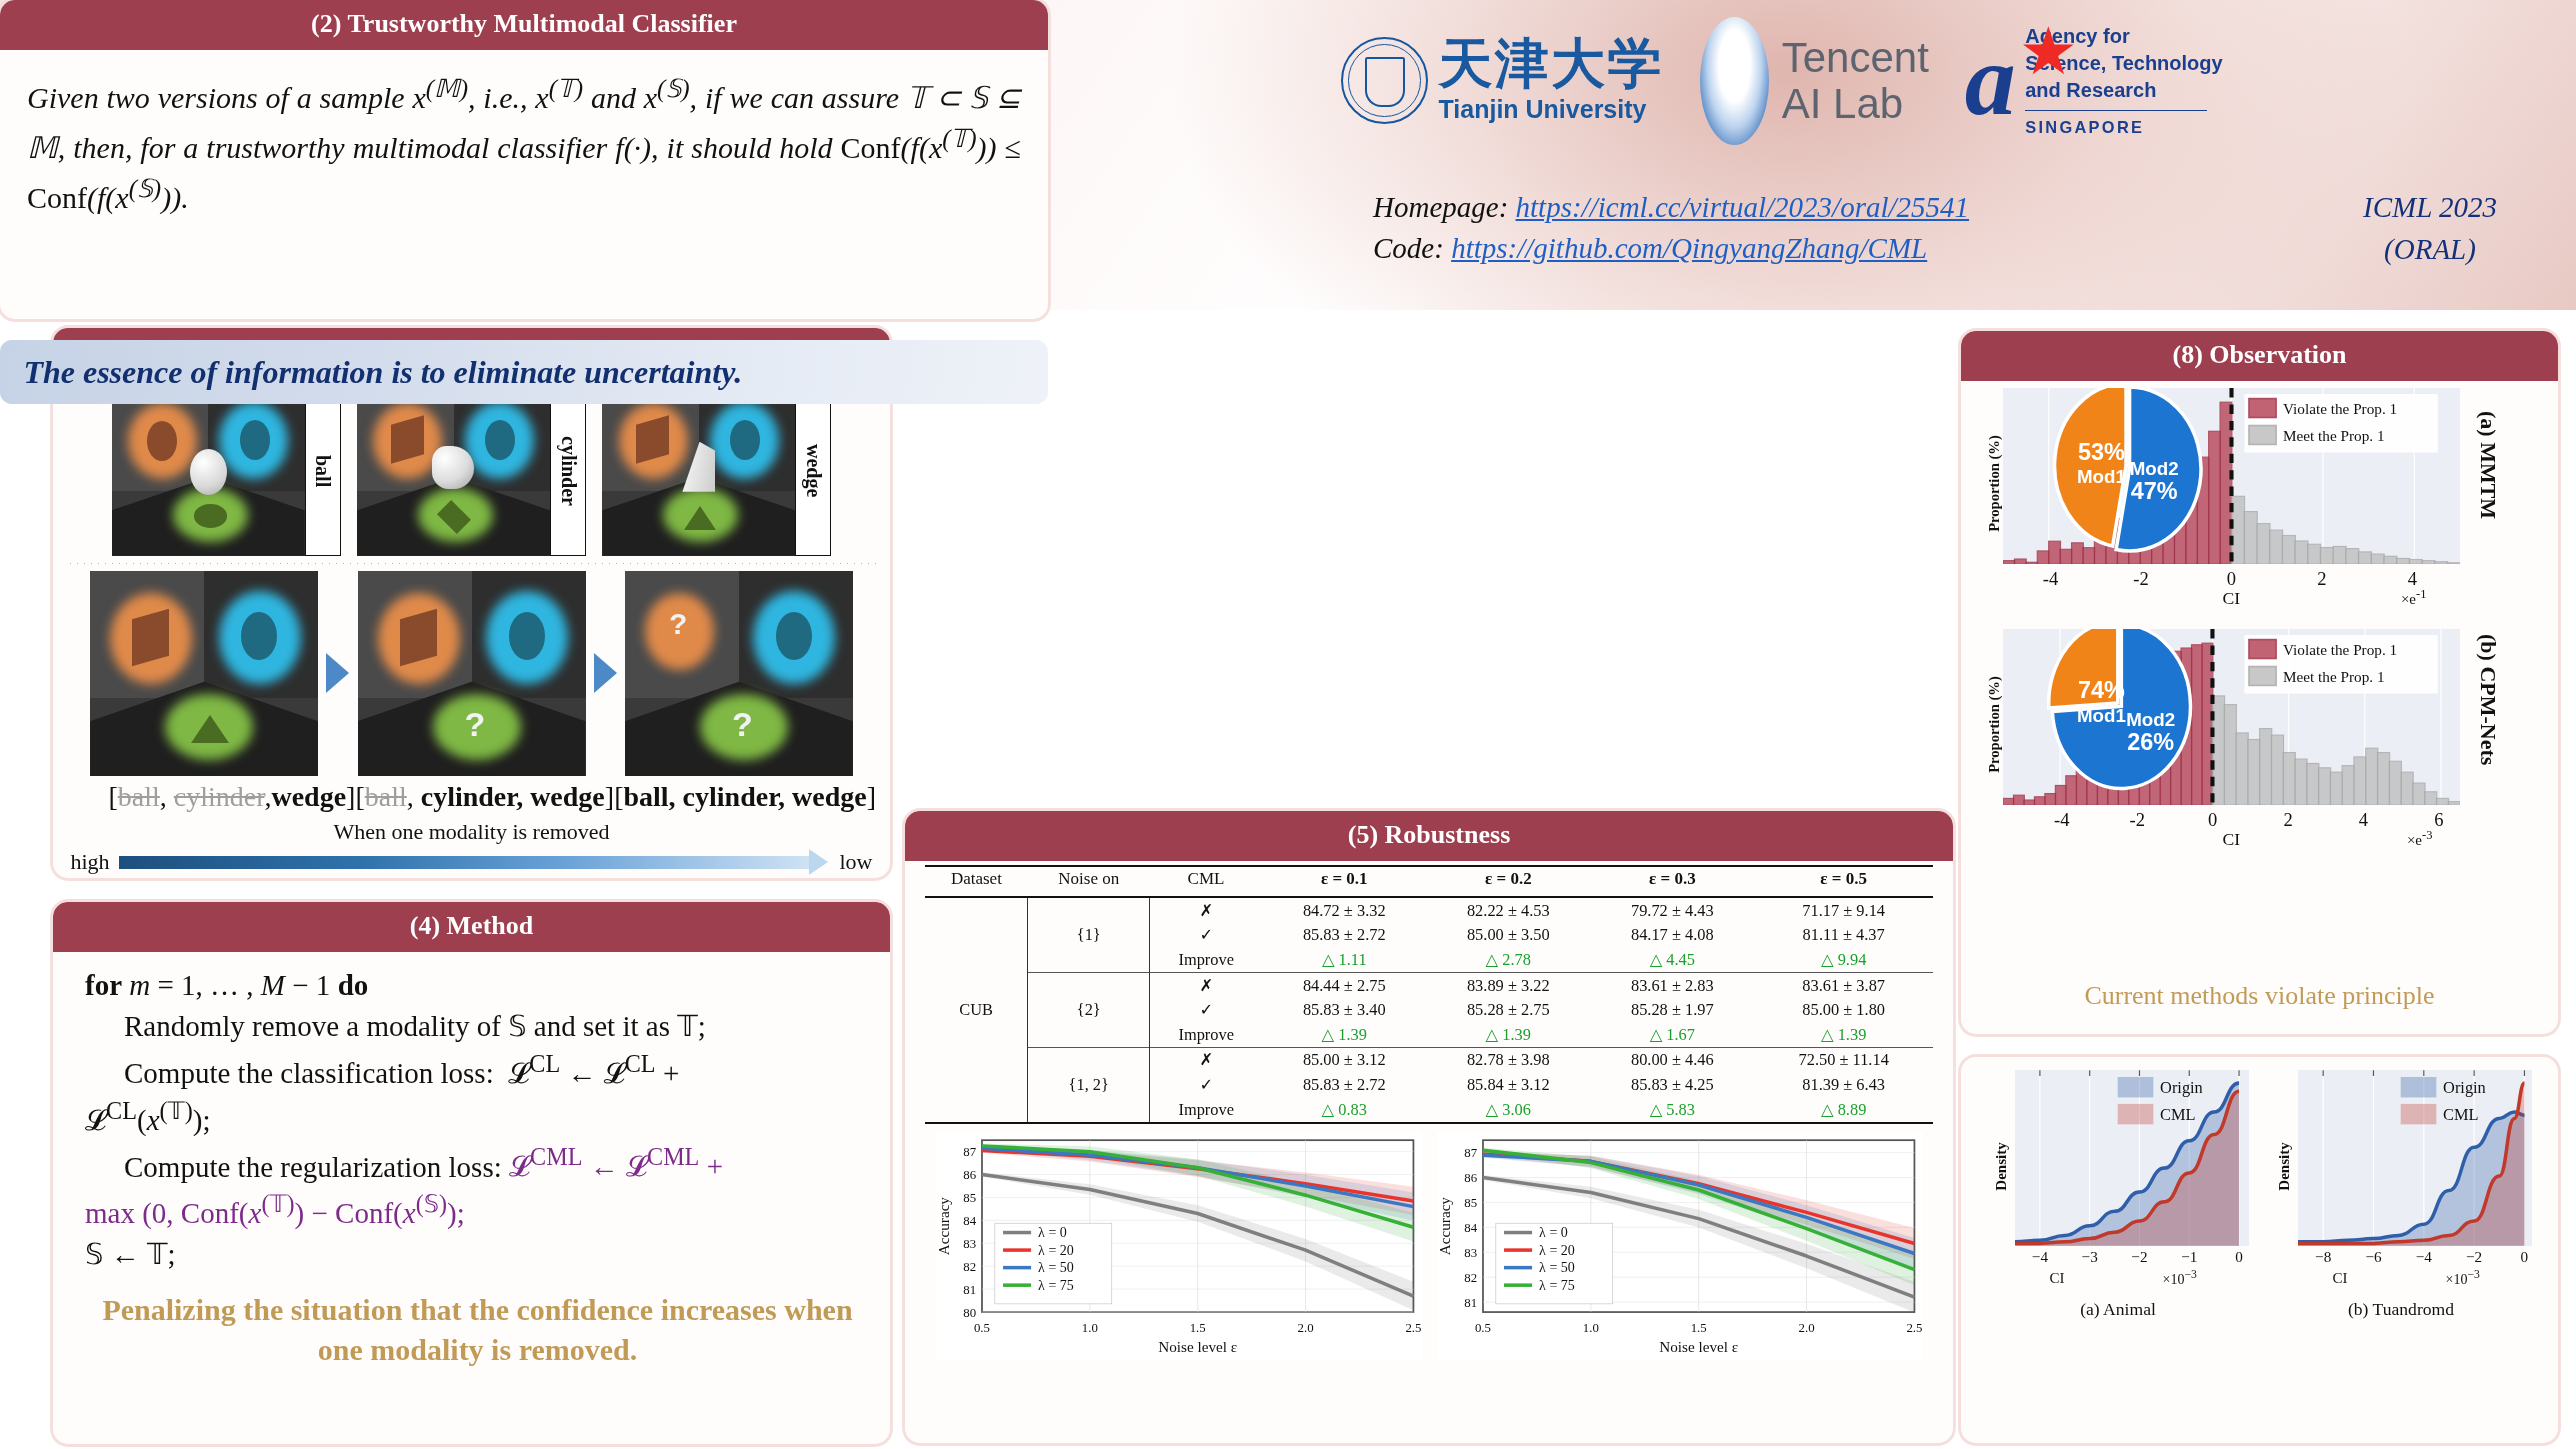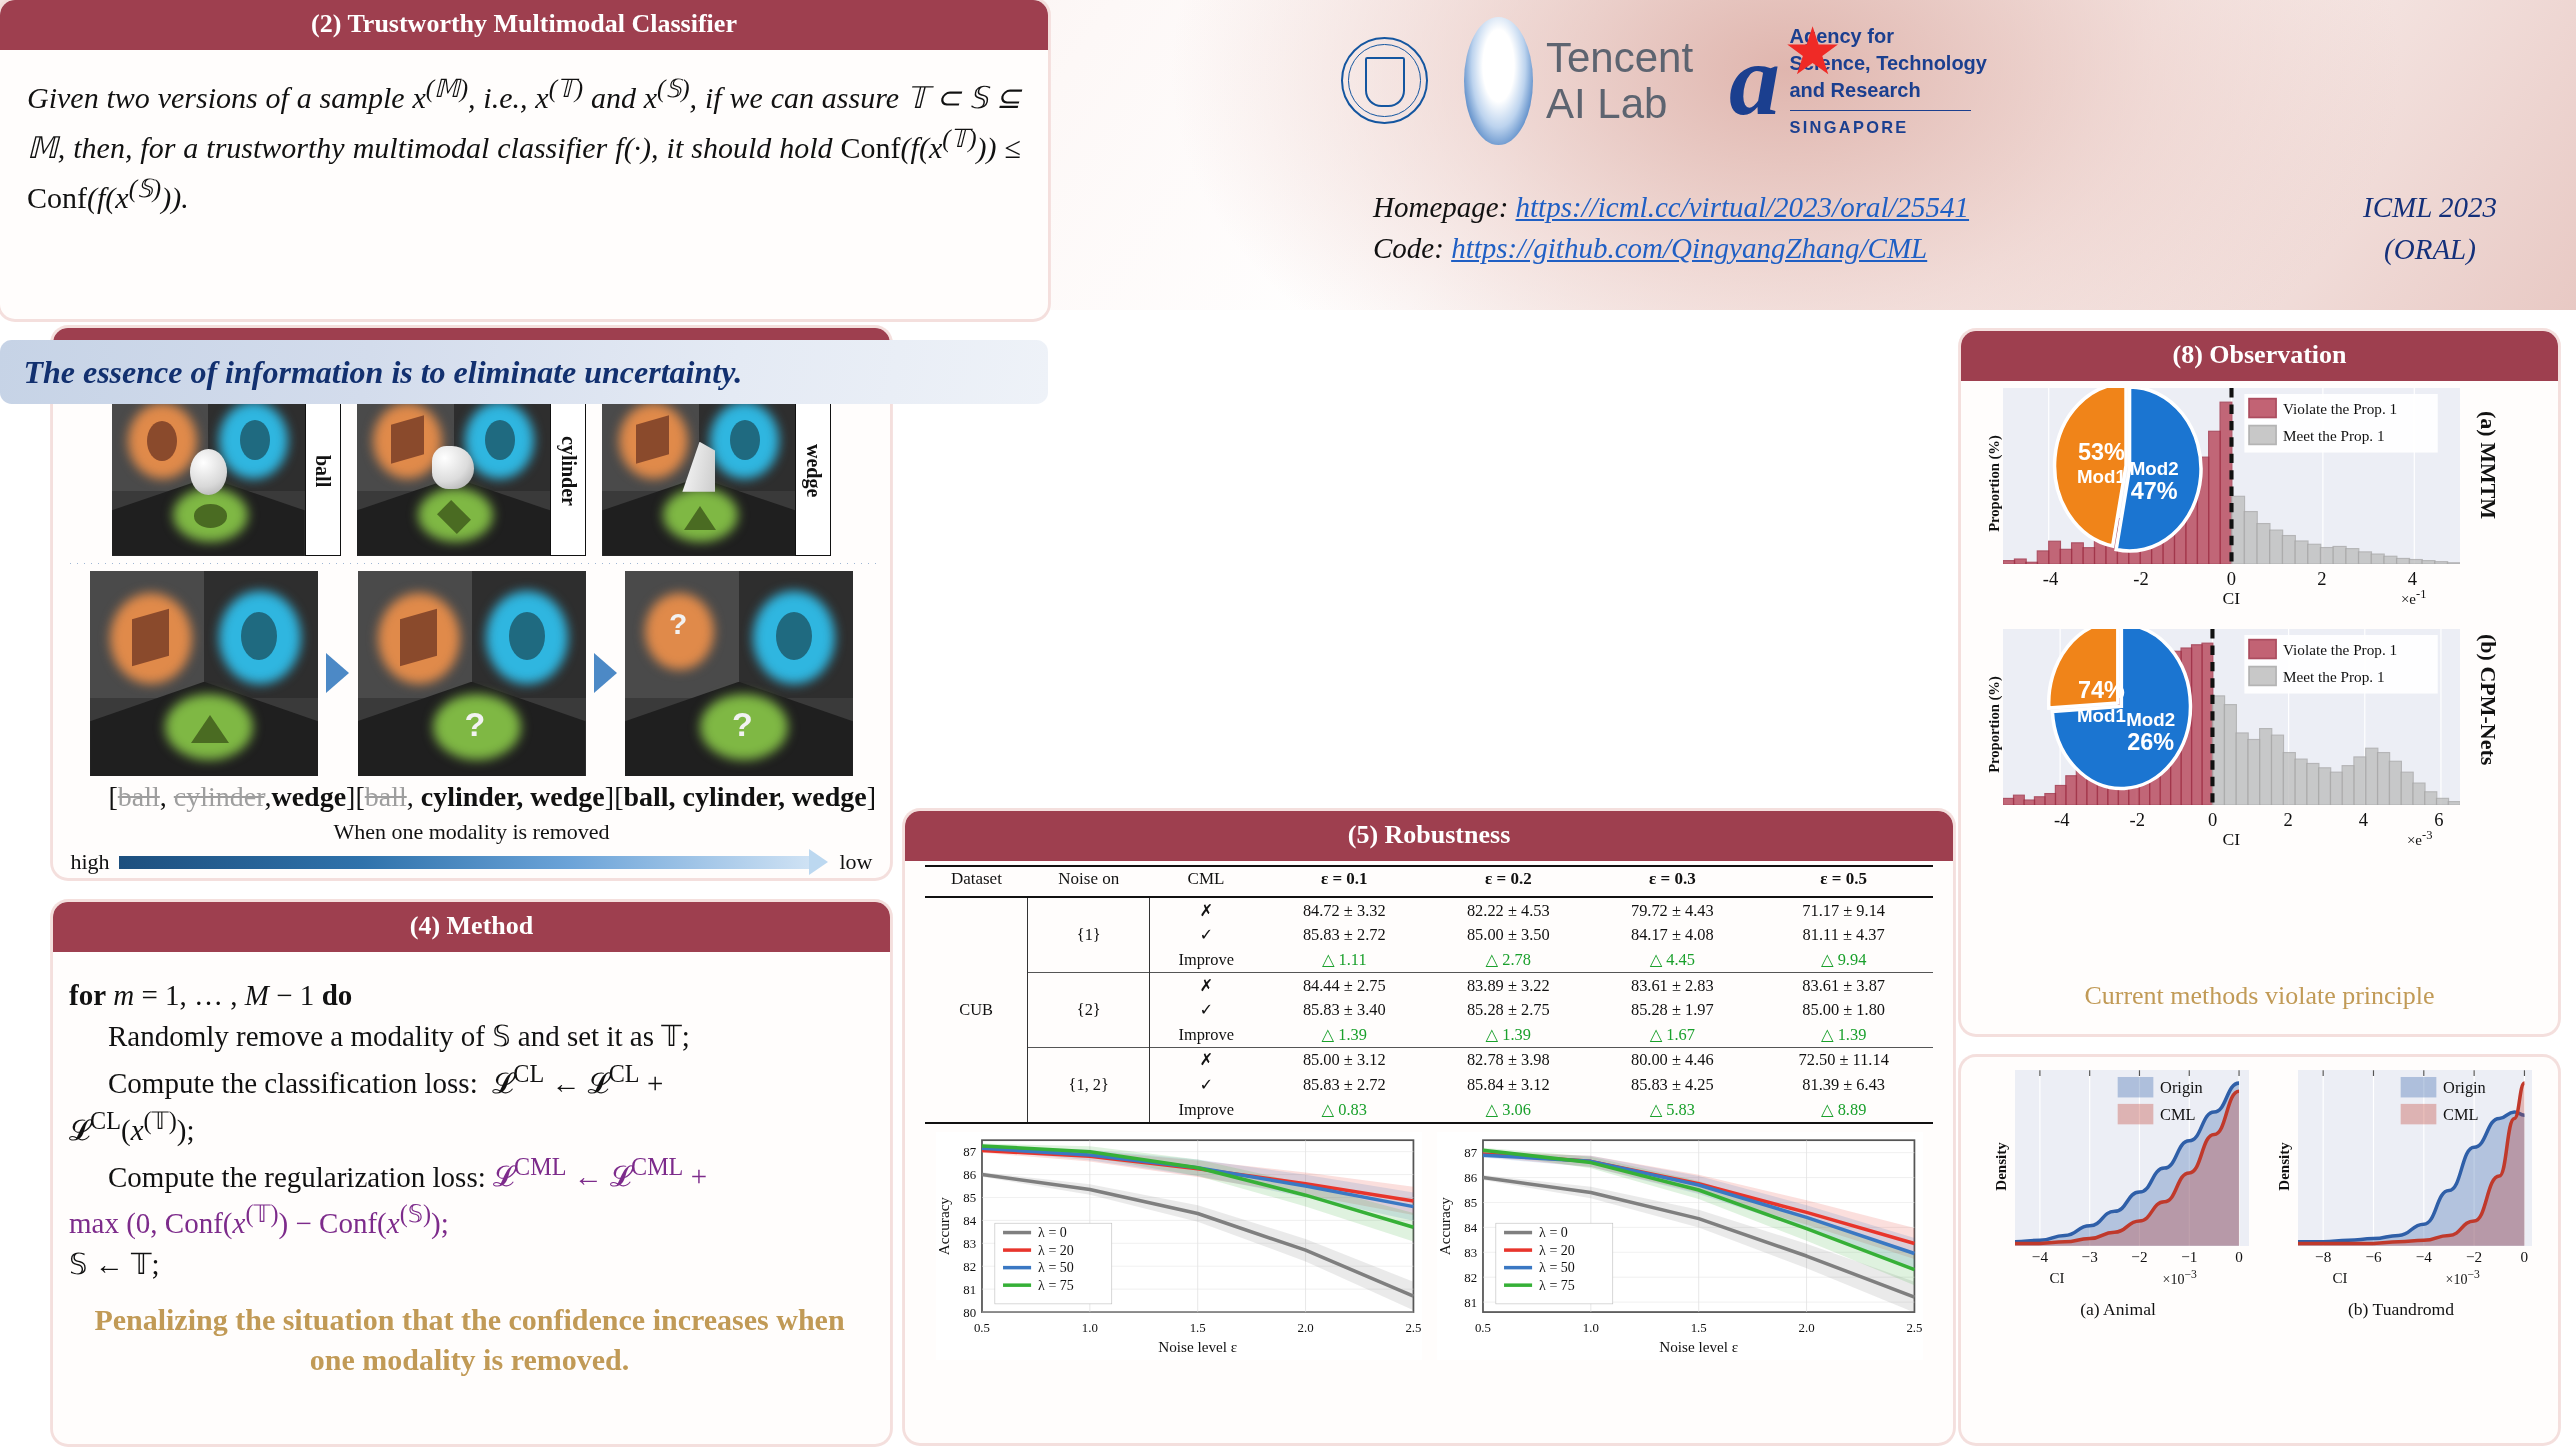--- a/index.html
+++ b/index.html
@@ -128,21 +128,21 @@
   .mono-up { font-style: normal; margin-top: 16px; }
   .quote {
     position: absolute; left: 0; top: 340px; width: 1048px; height: 64px;
     border-radius: 11.7px;
     background: linear-gradient(100deg,#c6d3e6 0%, #d3dcec 35%, #e4eaf4 70%, #eef2f8 100%);
     display:flex; align-items:center; padding-left: 23.4px;
   }
   .quote span { font-size: 32px; font-weight: bold; font-style: italic; color:#12306f; }
 
   
-  #p4body { padding: 13px 20px 0 16px; font-size: 29px; color:#111; line-height: 1.42; margin-top: 10px; }
+  #p4body { padding: 13px 20px 0 32px; font-size: 29px; color:#111; line-height: 1.42; }
   #p4body .ind { padding-left: 39px; }
   .cml { color:#7d2b8b; }
   .penal { margin-top: 15px; text-align:center; font-size: 30px; font-weight: bold; color:#c19a56; line-height: 1.32; }
 
   
   table.rob { width: 100%; border-collapse: collapse; font-size: 16.4px; color:#111; }
   table.rob th, table.rob td { text-align:center; padding: 2.3px 1.2px; white-space: nowrap; }
   table.rob thead th { font-weight: normal; font-size: 17px; padding-bottom: 7px; }
   table.rob thead th b { font-weight: bold; text-align: right; }
   .tb-top { border-top: 2.9px solid #111; }
@@ -180,20 +180,24 @@
   </div>
 
   <div id="affils">
     <sup>1</sup><span>Tianjin University,</span><span class="gap"></span><sup>2</sup><span>Tencent AI Lab,</span><span class="gap"></span><sup>3</sup><span>A*STAR</span>
   </div>
 
   <div id="logos">
 
     <div class="tju">
       <div class="tju-seal"></div>
+      <div class="tju-text">
+        <div class="tju-cn">天津大学</div>
+        <div class="tju-en">Tianjin University</div>
+      </div>
     </div>
 
     <div class="tencent">
       <div class="tencent-mark"></div>
       <div class="tencent-txt">
         <div>Tencent</div>
         <div>AI Lab</div>
       </div>
     </div>
 

